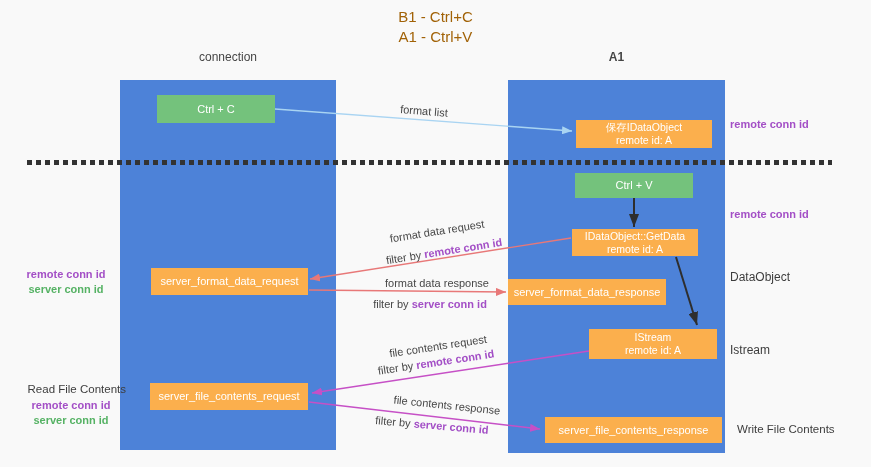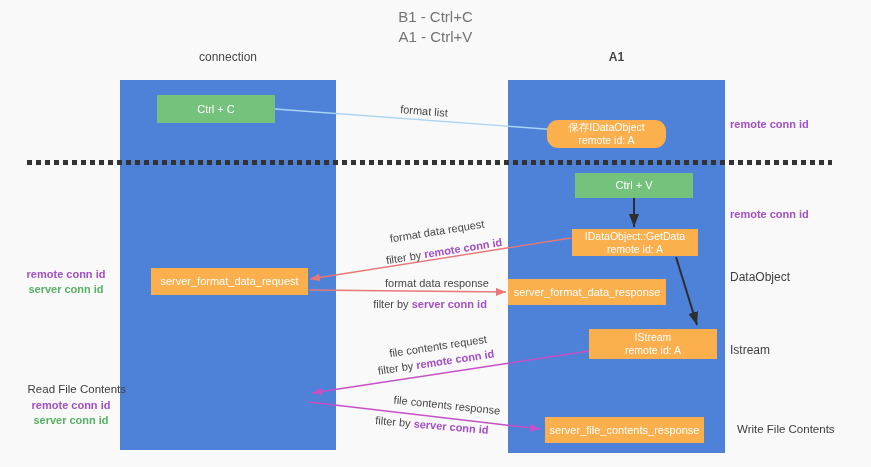--- a/index.html
+++ b/index.html
@@ -4,21 +4,21 @@
 <style>
   * { margin:0; padding:0; box-sizing:border-box; }
   html,body { background:#f9f9f9; }
   body { font-family:"Liberation Sans", sans-serif; }
   .canvas {
     position:relative; width:871px; height:467px;
     background:#f9f9f9; overflow:hidden;
   }
   .title {
     position:absolute; top:7px; left:0; width:100%;
-    text-align:center; font-size:15px; line-height:20px; color:#737373;
+    text-align:center; font-size:15px; line-height:20px; color:#a16207;
   }
   .lane-header {
     position:absolute; top:50px; text-align:center;
     font-size:12px; line-height:14px; color:#464646;
   }
   .lane {
     position:absolute; top:80px; background:#4d82d8;
   }
   .lane-left  { left:120px; width:216px; height:370px; }
   .lane-right { left:508px; width:217px; height:373px; }
@@ -87,42 +87,45 @@
     <line x1="571" y1="238" x2="310" y2="279" stroke="#e87878" stroke-width="1.4" marker-end="url(#arrowRed)"></line>
     <line x1="309" y1="290" x2="506" y2="292" stroke="#e87878" stroke-width="1.4" marker-end="url(#arrowRed)"></line>
     <line x1="676" y1="257" x2="697" y2="325" stroke="#2e2e2e" stroke-width="2" marker-end="url(#arrowBlack)"></line>
     <line x1="589" y1="351" x2="312" y2="393" stroke="#c650c6" stroke-width="1.4" marker-end="url(#arrowMagenta)"></line>
     <line x1="309" y1="402" x2="540" y2="429" stroke="#c650c6" stroke-width="1.4" marker-end="url(#arrowMagenta)"></line>
   </svg>
 
   <div class="box box-green" style="left:157px;top:95px;width:118px;height:28px;">
     <div>Ctrl + C</div>
   </div>
-  <div class="box box-orange" style="left:547px;top:120px;width:119px;height:28px;border-radius:11px;">
+  <div class="box box-orange" style="left:576px;top:120px;width:136px;height:28px;">
     <div class="l2">保存IDataObject</div>
     <div class="l2">remote id: A</div>
   </div>
   <div class="box box-green" style="left:575px;top:173px;width:118px;height:25px;">
     <div>Ctrl + V</div>
   </div>
   <div class="box box-orange" style="left:572px;top:229px;width:126px;height:27px;">
     <div class="l2">IDataObject::GetData</div>
     <div class="l2">remote id: A</div>
   </div>
   <div class="box box-orange" style="left:151px;top:268px;width:157px;height:27px;">
     <div>server_format_data_request</div>
   </div>
   <div class="box box-orange" style="left:508px;top:279px;width:158px;height:26px;">
     <div>server_format_data_response</div>
   </div>
   <div class="box box-orange" style="left:589px;top:329px;width:128px;height:30px;">
     <div class="l2">IStream</div>
     <div class="l2">remote id: A</div>
   </div>
-  <div class="box box-orange" style="left:545px;top:417px;width:159px;height:26px;">
+  <div class="box box-orange" style="left:150px;top:383px;width:158px;height:27px;">
+    <div>server_file_contents_request</div>
+  </div>
+  <div class="box box-orange" style="left:545px;top:417px;width:177px;height:26px;">
     <div>server_file_contents_response</div>
   </div>
 
   <div class="arrow-label" style="left:424px;top:111px;transform:translate(-50%,-50%) rotate(4.5deg);">format list</div>
 
   <div class="arrow-label" style="left:437px;top:231px;transform:translate(-50%,-50%) rotate(-9deg);">format data request</div>
   <div class="arrow-label" style="left:444px;top:251px;transform:translate(-50%,-50%) rotate(-9deg);">
     <span>filter by </span><span class="purple">remote conn id</span>
   </div>
 

